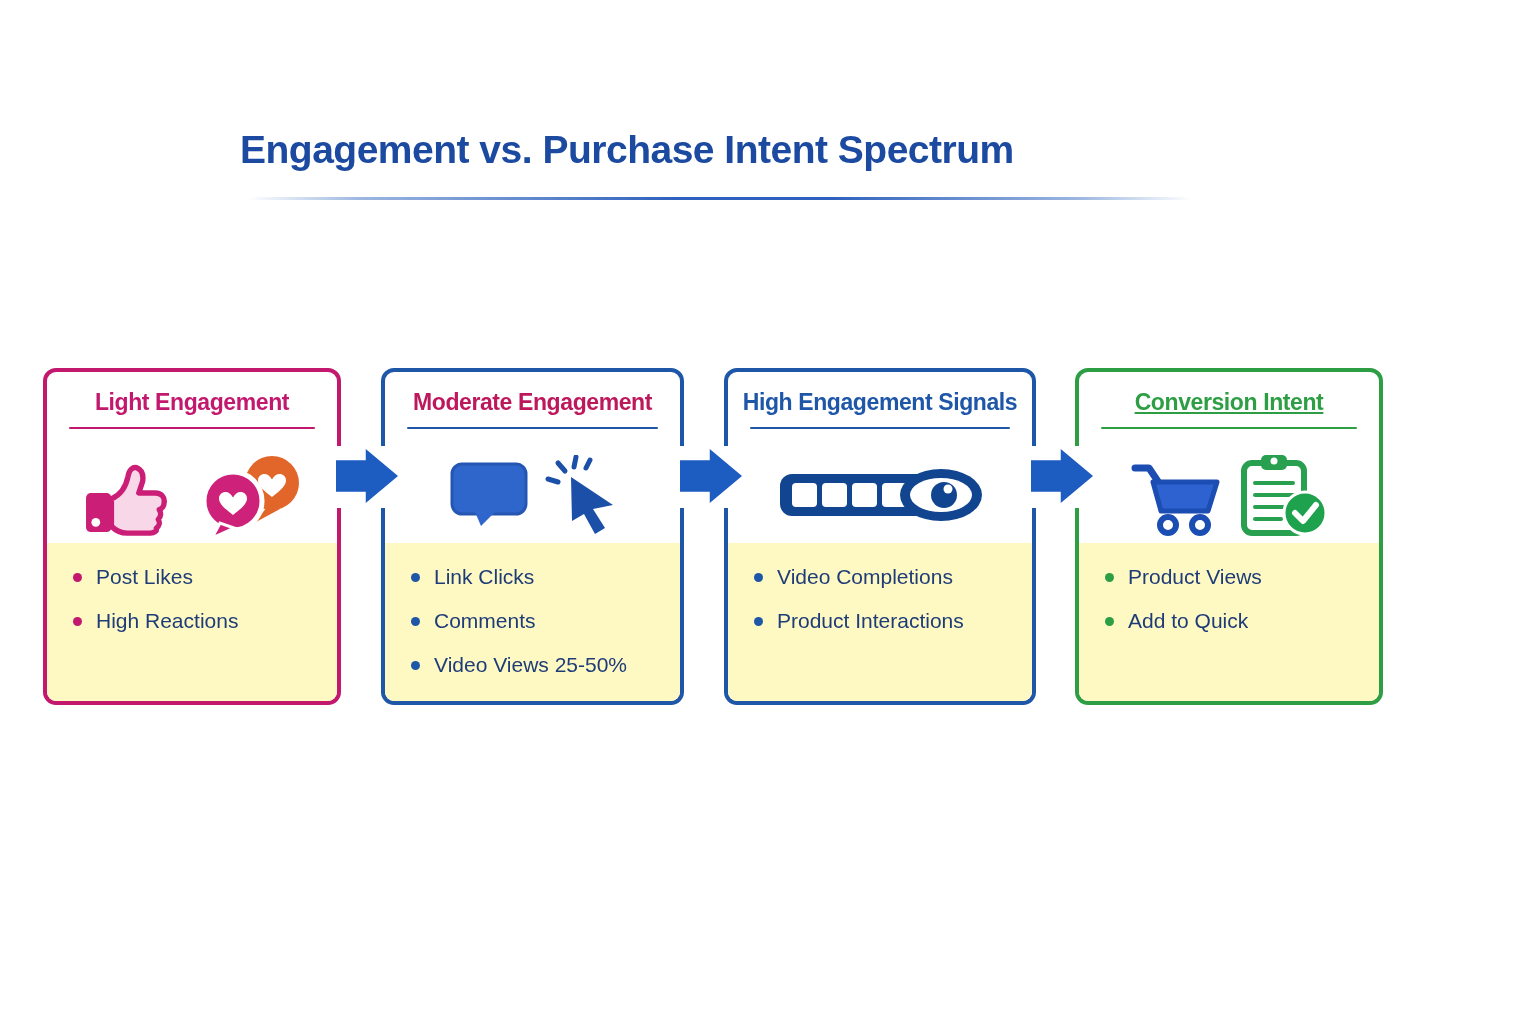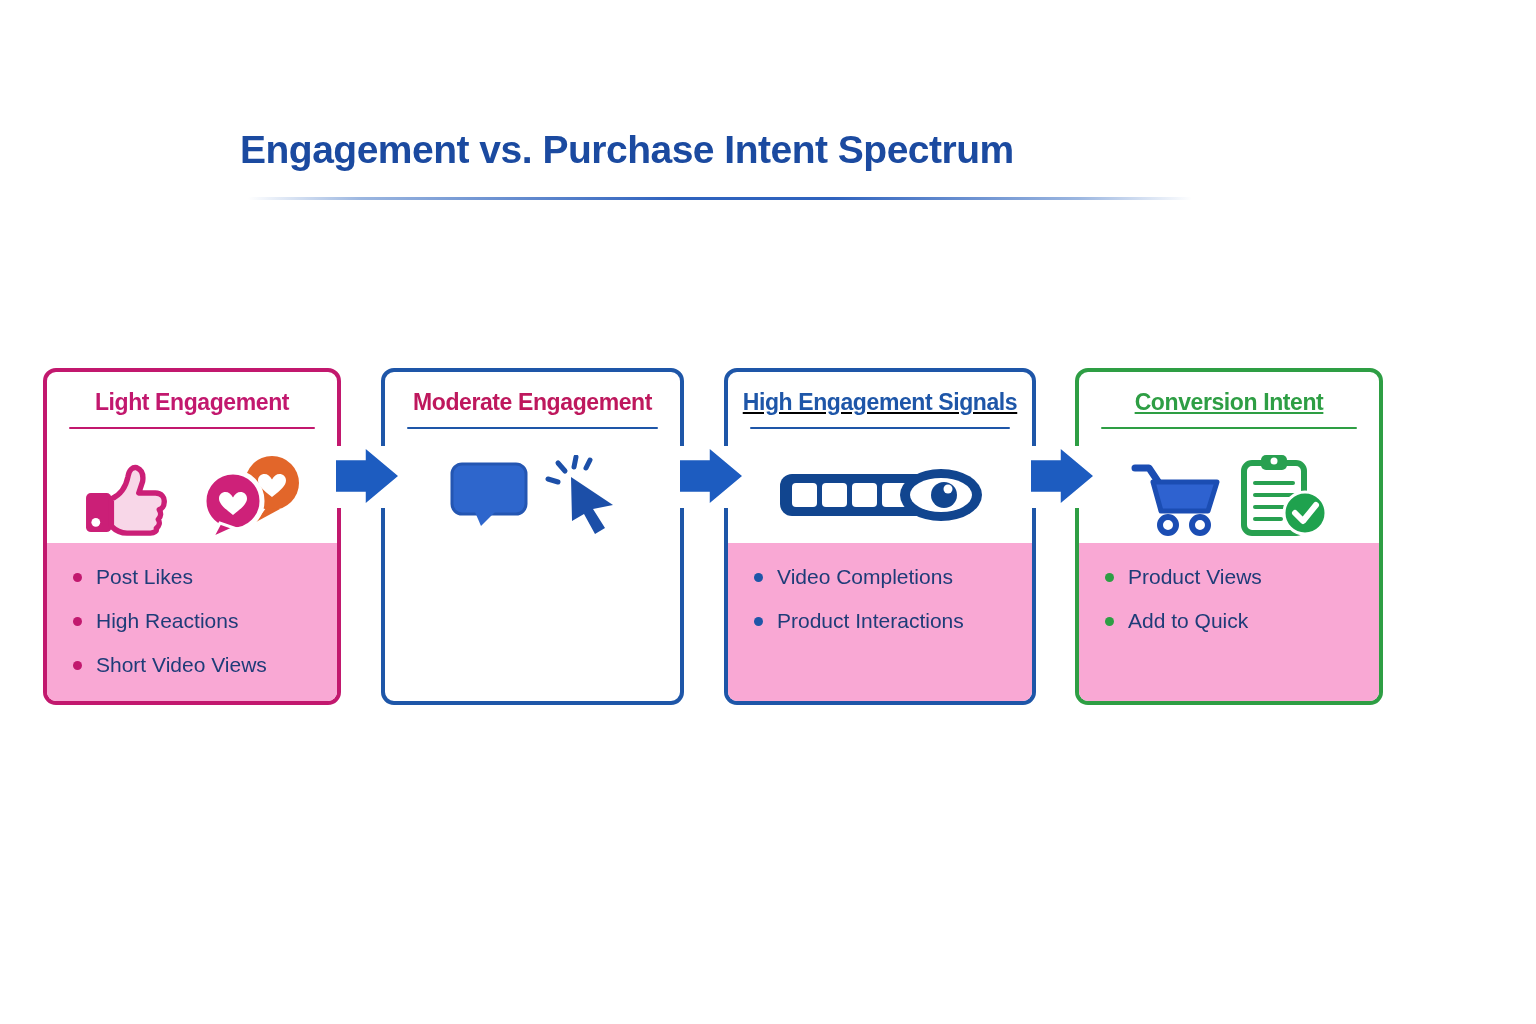--- a/index.html
+++ b/index.html
@@ -37,21 +37,21 @@
   .title-rule{
     height:2px;margin:11px auto 0 auto;width:calc(100% - 44px);
     border-radius:1px;
   }
   .icon-row{
     position:absolute;left:0;right:0;top:78px;height:90px;
     display:flex;align-items:center;justify-content:center;gap:16px;
   }
   .panel{
     position:absolute;left:0;right:0;bottom:0;top:171px;
-    background:#f9a8d4;border-radius:0 0 9px 9px;
+    background:#fef9c3;border-radius:0 0 9px 9px;
   }
   .panel ul{
     list-style:none;margin:0;padding:12px 8px 0 26px;
   }
   .panel li{
     display:flex;align-items:center;gap:14px;height:44px;
     font-size:21px;color:#1E3C78;white-space:nowrap;
   }
   .dot{width:9px;height:9px;border-radius:50%;flex:0 0 auto;}
 
@@ -94,24 +94,20 @@
     </div>
     <div class="panel">
       <ul>
         <li>
             <span class="dot" style="background: rgb(194, 24, 110);"></span>
             <span>Post Likes</span>
           </li>
         <li>
             <span class="dot" style="background: rgb(194, 24, 110);"></span>
             <span>High Reactions</span>
-          </li>
-        <li>
-            <span class="dot" style="background: rgb(194, 24, 110);"></span>
-            <span>Short Video Views</span>
           </li>
       </ul>
     </div>
   </section>
 
   <section class="card" style="left: 381px; width: 303px; border-color: rgb(30, 86, 168);">
     <h2 class="card-title" style="color: #be185d;">Moderate Engagement</h2>
     <div class="title-rule" style="background: rgb(30, 86, 168);"></div>
     <div class="icon-row">
       <svg width="80" height="68" viewBox="0 0 80 68">
@@ -121,23 +117,39 @@
       <svg width="72" height="80" viewBox="0 0 72 80">
         <g stroke="#1C4FA8" stroke-width="5" stroke-linecap="round">
           <line x1="31" y1="2" x2="29" y2="12"></line>
           <line x1="13" y1="8" x2="20" y2="16"></line>
           <line x1="3" y1="24" x2="13" y2="27"></line>
           <line x1="45" y1="5" x2="41" y2="13"></line>
         </g>
         <path d="M26 22 L68 50 L48 54 L60 73 L50 79 L39 59 L27 66 Z" fill="#1C4FA8"></path>
       </svg>
     </div>
-  </section>
-
-  <section class="card" style="left: 724px; width: 312px; border-color: rgb(30, 86, 168); text-decoration: underline;">
+    <div class="panel">
+      <ul>
+        <li>
+            <span class="dot" style="background: rgb(30, 86, 168);"></span>
+            <span>Link Clicks</span>
+          </li>
+        <li>
+            <span class="dot" style="background: rgb(30, 86, 168);"></span>
+            <span>Comments</span>
+          </li>
+        <li>
+            <span class="dot" style="background: rgb(30, 86, 168);"></span>
+            <span>Video Views 25-50%</span>
+          </li>
+      </ul>
+    </div>
+  </section>
+
+  <section class="card" style="left: 724px; width: 312px; border-color: rgb(30, 86, 168);">
     <h2 class="card-title" style="color: rgb(30, 86, 168);">High Engagement Signals</h2>
     <div class="title-rule" style="background: rgb(30, 86, 168);"></div>
     <div class="icon-row">
       <svg width="205" height="66" viewBox="0 0 205 66">
         <rect x="2" y="12" width="168" height="42" rx="12" fill="#11458F"></rect>
         <g fill="#ffffff">
           <rect x="14" y="21" width="25" height="24" rx="4"></rect>
           <rect x="44" y="21" width="25" height="24" rx="4"></rect>
           <rect x="74" y="21" width="25" height="24" rx="4"></rect>
           <rect x="104" y="21" width="25" height="24" rx="4"></rect>

